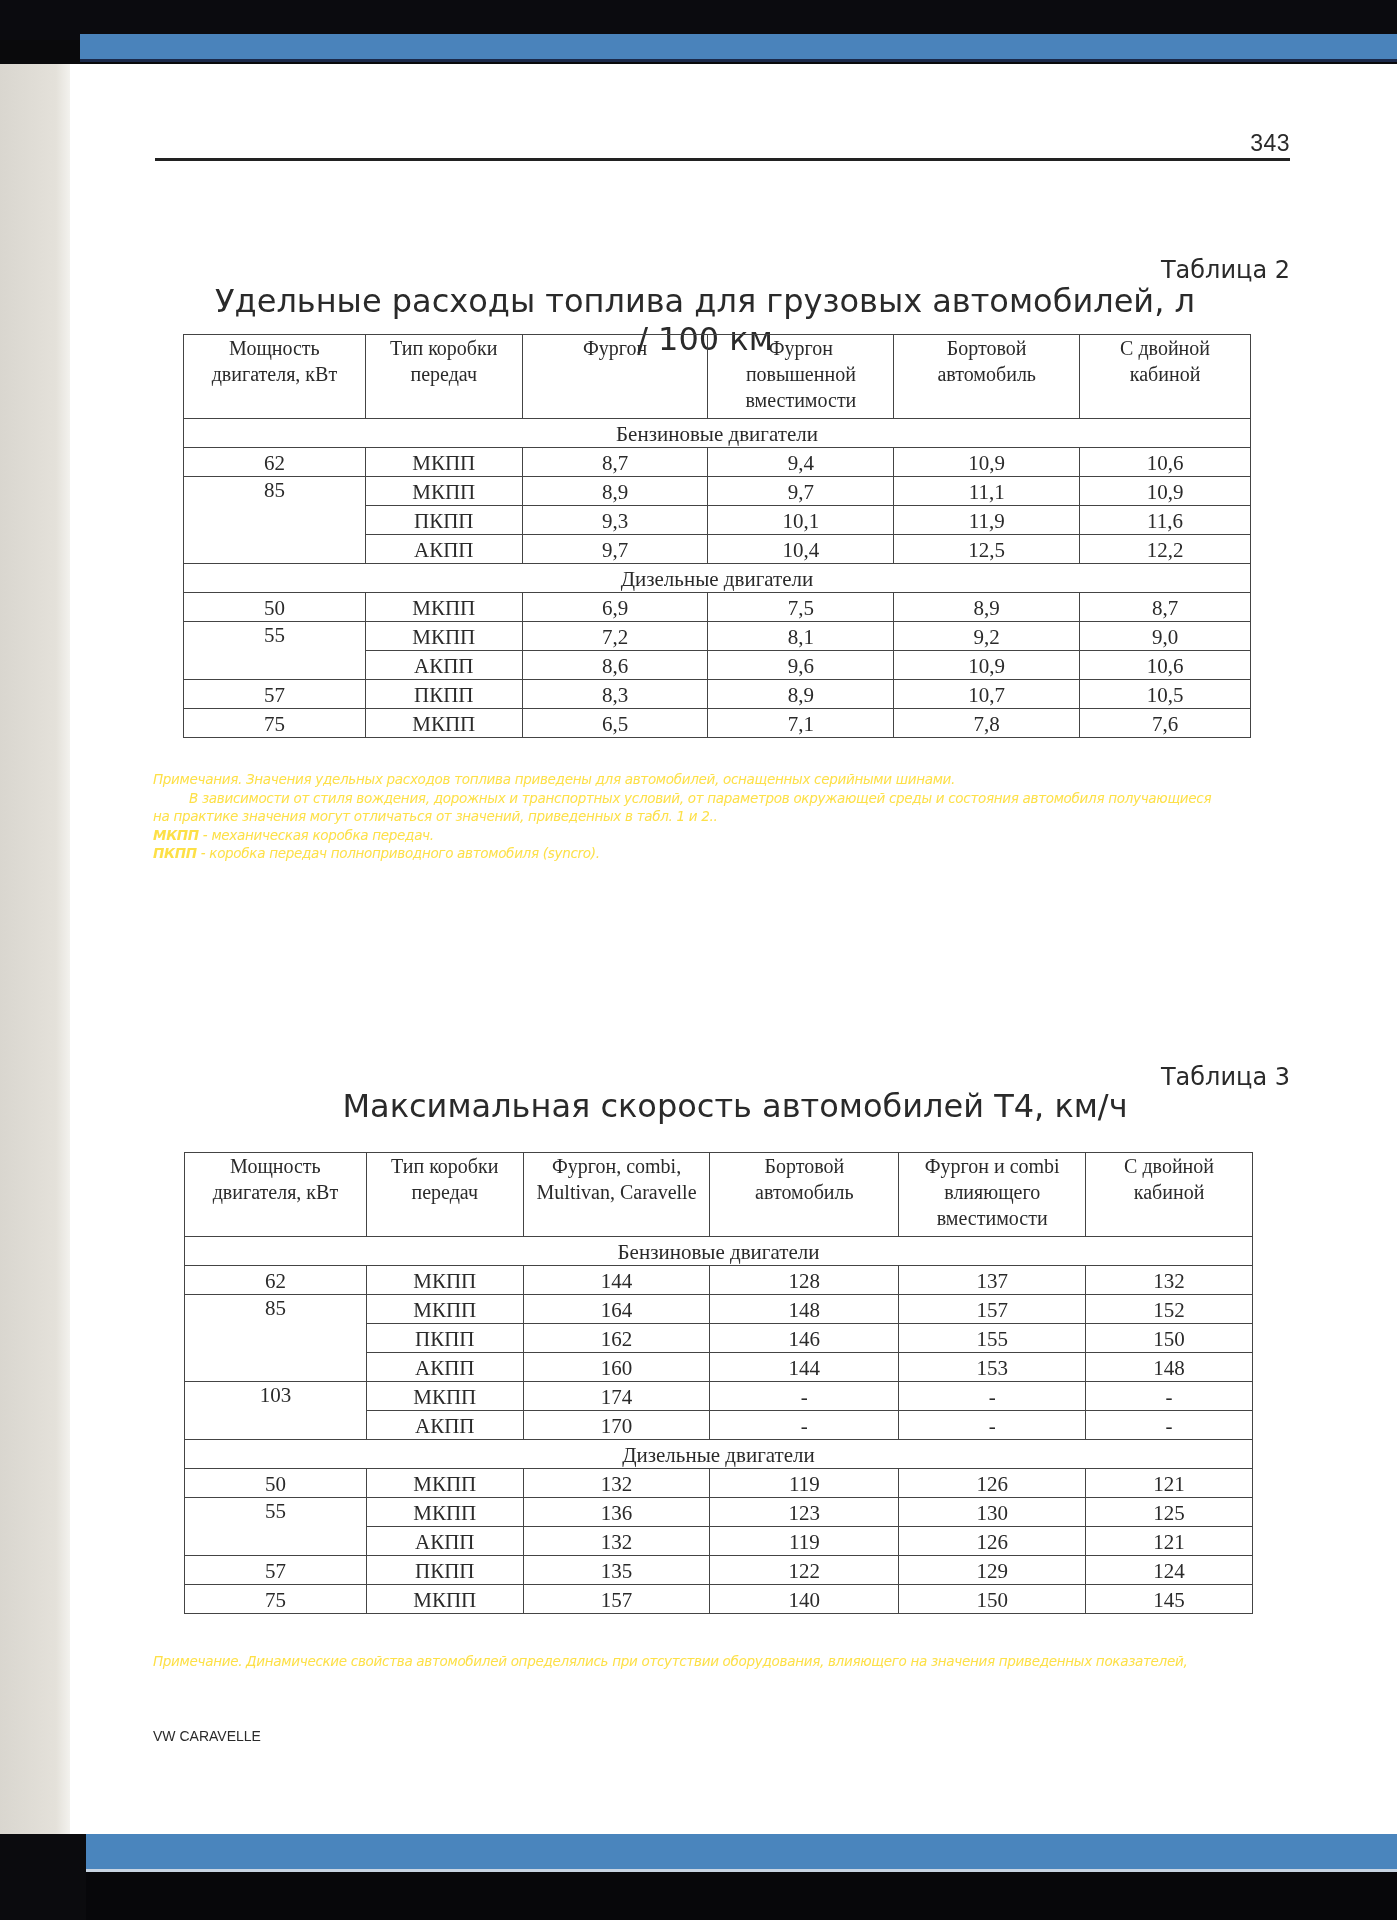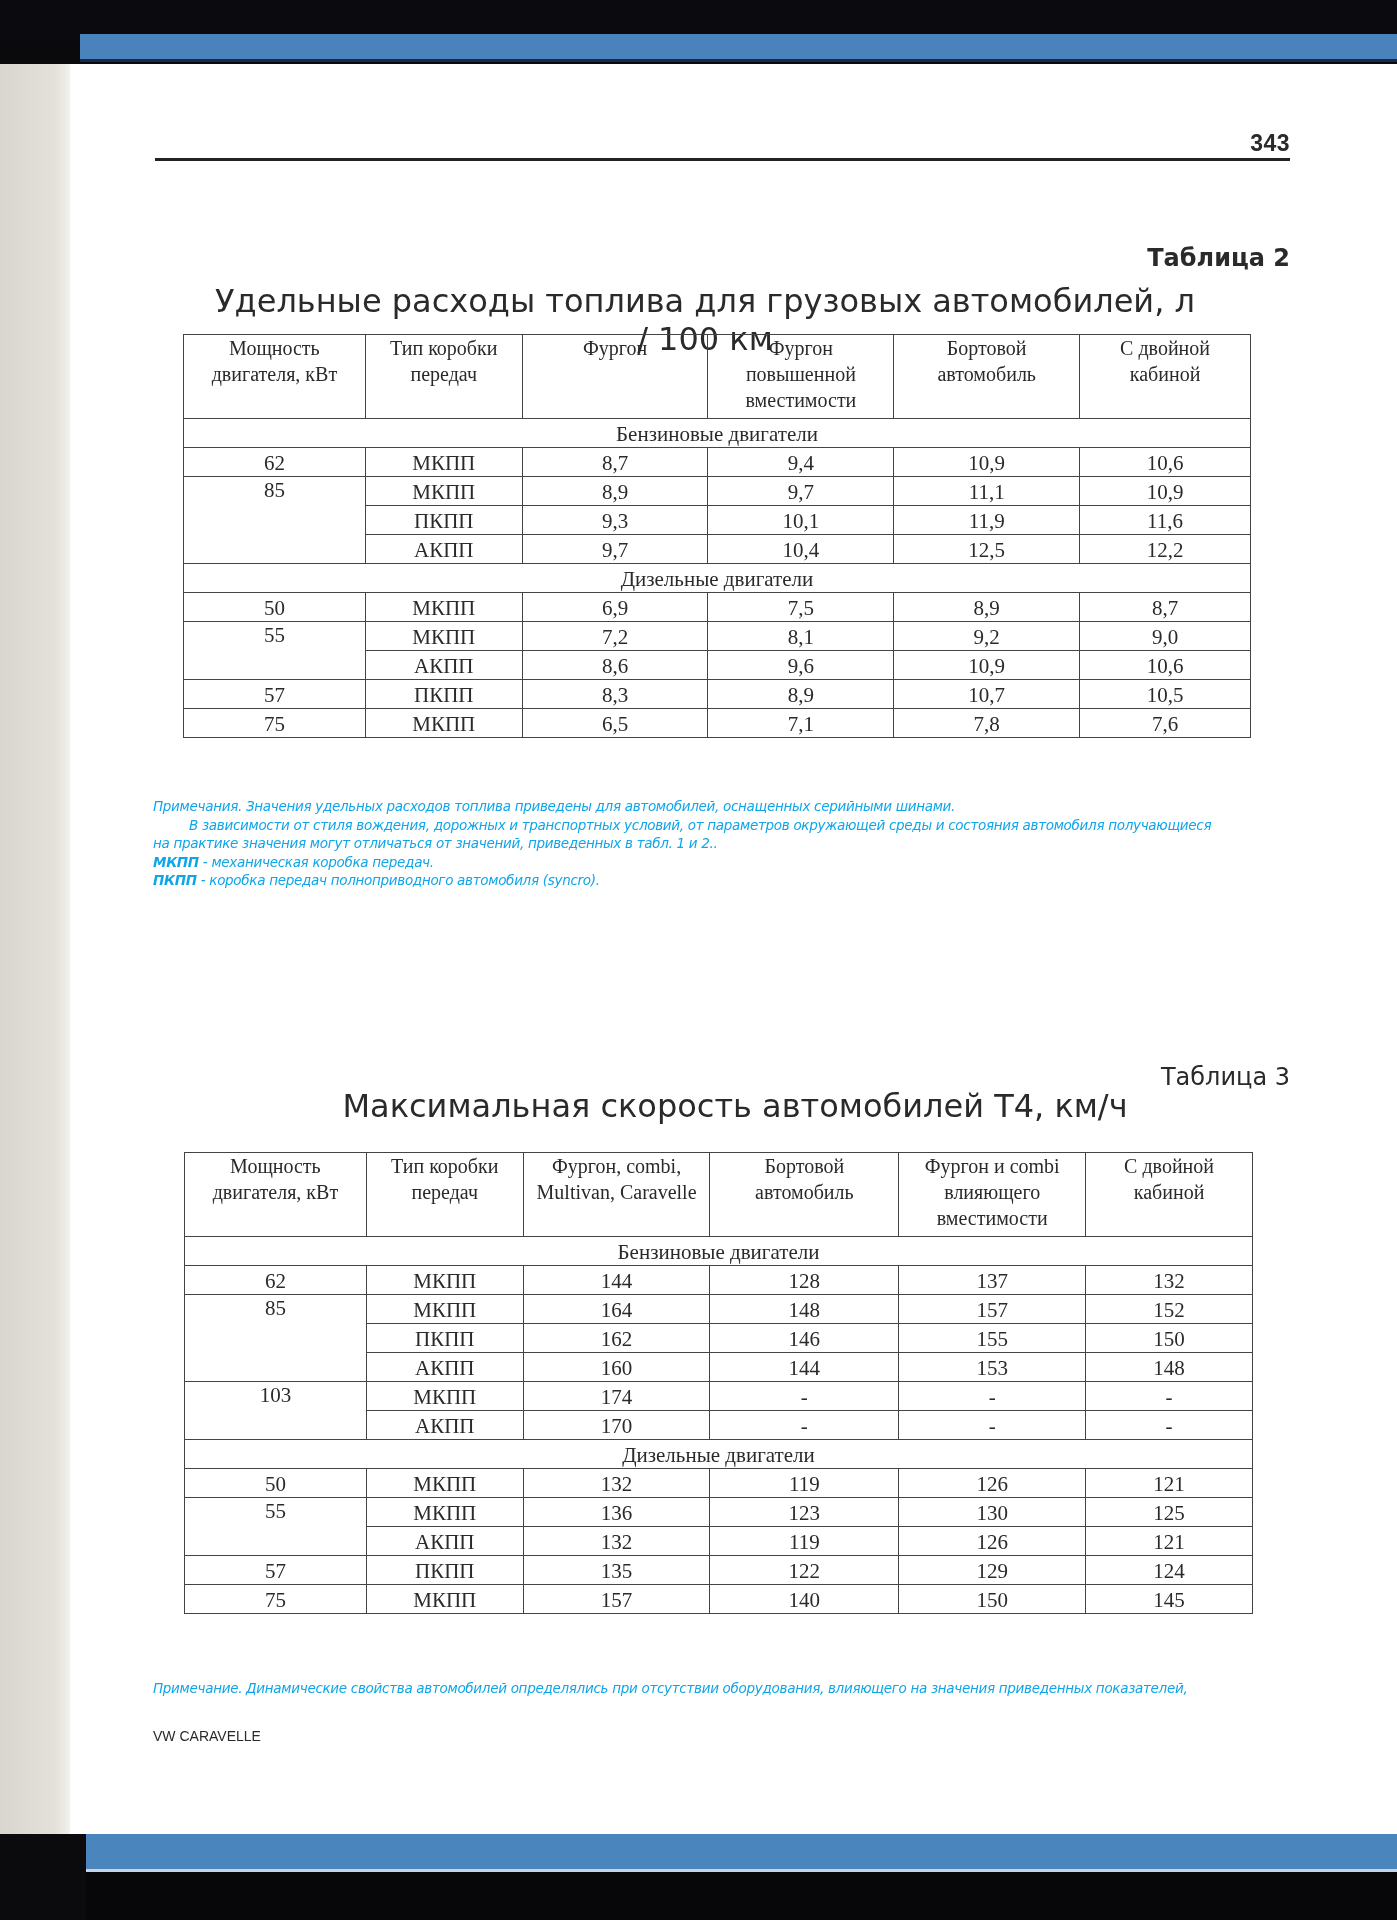--- a/index.html
+++ b/index.html
@@ -8,54 +8,54 @@
 
   .scan-top-dark { position: absolute; left: 0; top: 0; width: 1397px; height: 40px; background: #0b0b0f; }
   .cover-top { position: absolute; left: 80px; top: 34px; width: 1317px; height: 28px; background: #4a83bb; border-bottom: 3px solid #1c2a4a; }
   .cover-bottom { position: absolute; left: 86px; top: 1834px; width: 1311px; height: 38px; background: #4a85bd; border-bottom: 3px solid #c8d4e2; }
   .scan-bottom-dark { position: absolute; left: 0; top: 1872px; width: 1397px; height: 48px; background: #07070a; }
   .left-edge { position: absolute; left: 0; top: 64px; width: 70px; height: 1770px; background: linear-gradient(to right, #d9d6cf, #e4e1da 80%, #f3f2ee); }
   .left-edge-dark { position: absolute; left: 0; top: 1834px; width: 86px; height: 86px; background: #0b0b0e; }
 
   .page { position: absolute; left: 70px; top: 64px; width: 1327px; height: 1770px; background: #ffffff; }
 
-  .page-number { position: absolute; left: 1210px; top: 130px; width: 80px; text-align: right; font-size: 23px; font-weight: bold; color: #2a2a2a; letter-spacing: 0.5px; }
+  .page-number { position: absolute; left: 1210px; top: 130px; width: 80px; text-align: right; font-size: 23px; font-weight: normal; color: #2a2a2a; letter-spacing: 0.5px; }
   .header-rule { position: absolute; left: 155px; top: 158px; width: 1135px; height: 3px; background: #222; }
 
   .table-label { position: absolute; right: 107px; font-size: 24px; color: #2a2a2a; font-family: "DejaVu Sans", sans-serif; }
   .table-title { position: absolute; left: 150px; width: 1000px; text-align: center; font-size: 32px; color: #2a2a2a; font-family: "DejaVu Sans", sans-serif; }
 
   table.data { position: absolute; border-collapse: collapse; font-family: "Liberation Serif", serif; color: #2a2a2a; }
   table.data td, table.data th { border: 1.5px solid #444; text-align: center; font-weight: normal; }
   table.data th { vertical-align: top; font-size: 20px; line-height: 26px; padding: 0 4px; }
   table.data td { font-size: 21px; height: 29px; line-height: 26px; padding: 0 4px; vertical-align: bottom; }
   table.data td.section { font-size: 21px; }
   table.data td.rowspan { vertical-align: top; }
 
-  .notes { position: absolute; left: 153px; font-family: "DejaVu Sans", sans-serif; font-style: italic; font-size: 13.5px; line-height: 18.5px; color: #0ea5e9; letter-spacing: -0.3px; margin-top: 27px; }
+  .notes { position: absolute; left: 153px; font-family: "DejaVu Sans", sans-serif; font-style: italic; font-size: 13.5px; line-height: 18.5px; color: #fde047; letter-spacing: -0.3px; }
   .notes .indent { padding-left: 36px; }
   .notes b { font-weight: bold; }
 
   .footer-title { position: absolute; left: 153px; top: 1728px; font-size: 14px; color: #2a2a2a; font-family: "Liberation Sans", sans-serif; }
 </style>
 </head>
 <body>
 
 <div class="scan-top-dark"></div>
 <div class="cover-top"></div>
 <div class="left-edge"></div>
 <div class="page"></div>
 <div class="cover-bottom"></div>
 <div class="scan-bottom-dark"></div>
 <div class="left-edge-dark"></div>
 
 <div class="page-number">343</div>
 <div class="header-rule"></div>
 
-<div class="table-label" style="top:244px;font-weight:bold;">Таблица 2</div>
+<div class="table-label" style="top:256px;">Таблица 2</div>
 <div class="table-title" style="top:282px;left:205px;">Удельные расходы топлива для грузовых автомобилей, л / 100 км</div>
 
 <table class="data" style="left:183px; top:334px; width:1068px;">
   <colgroup>
     <col style="width:182px">
       <col style="width:157px">
       <col style="width:186px">
       <col style="width:186px">
       <col style="width:186px">
       <col style="width:171px">

